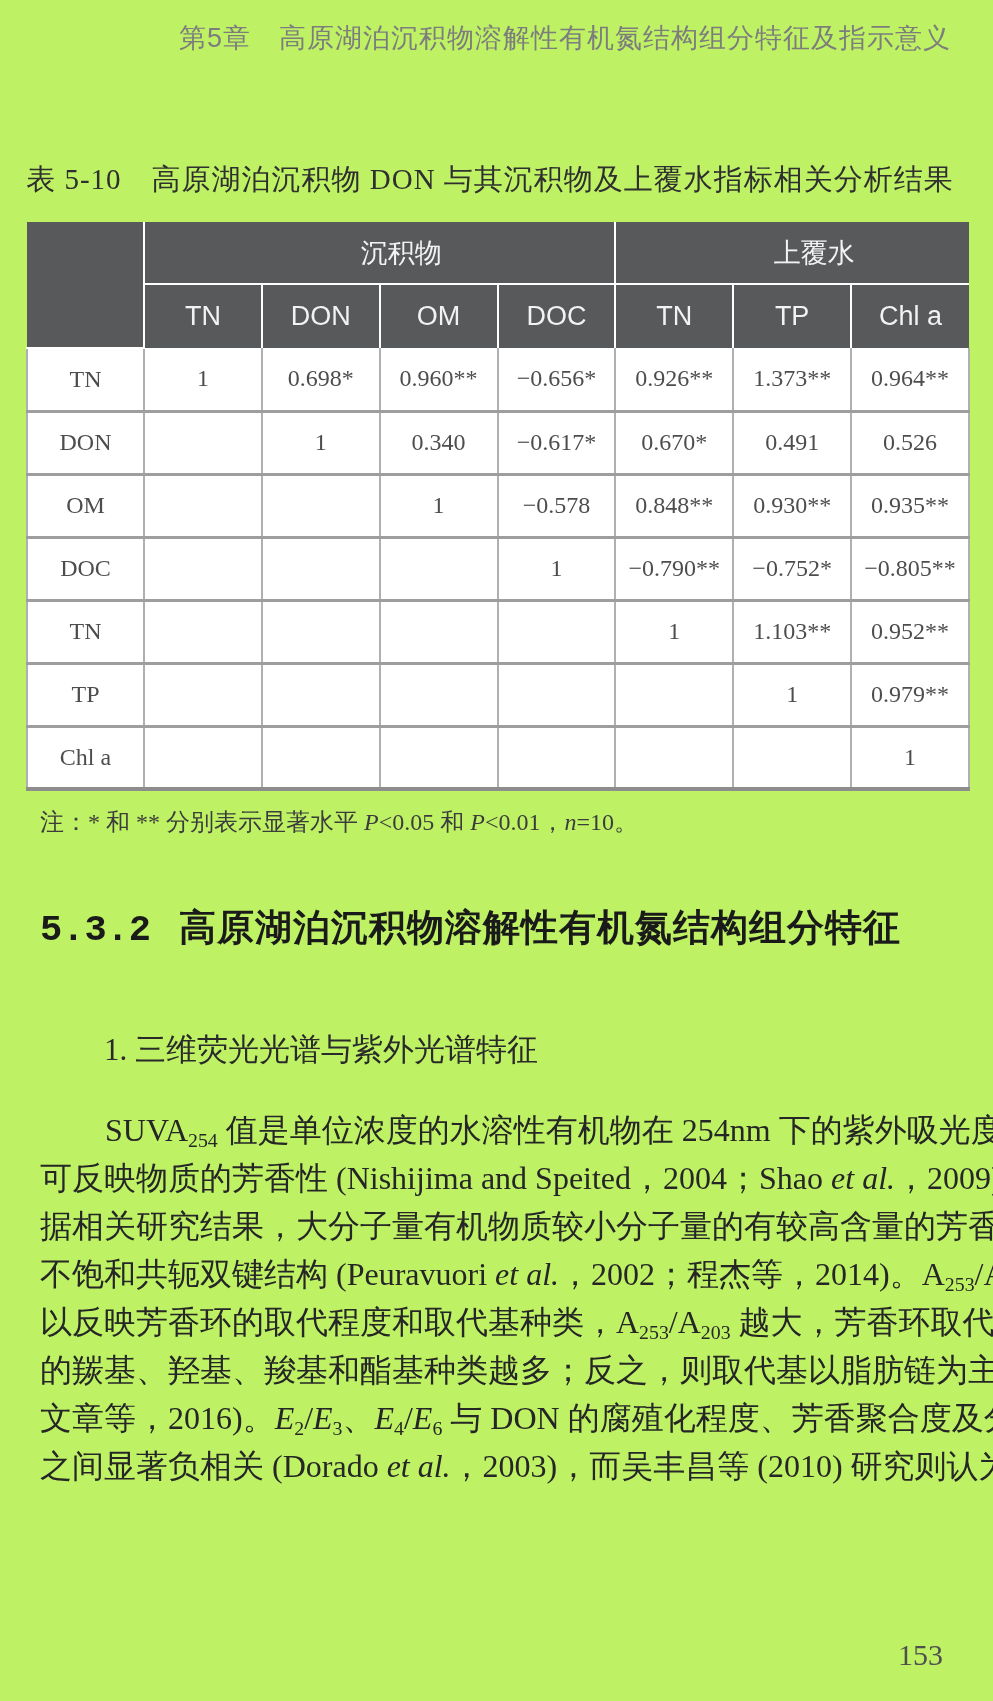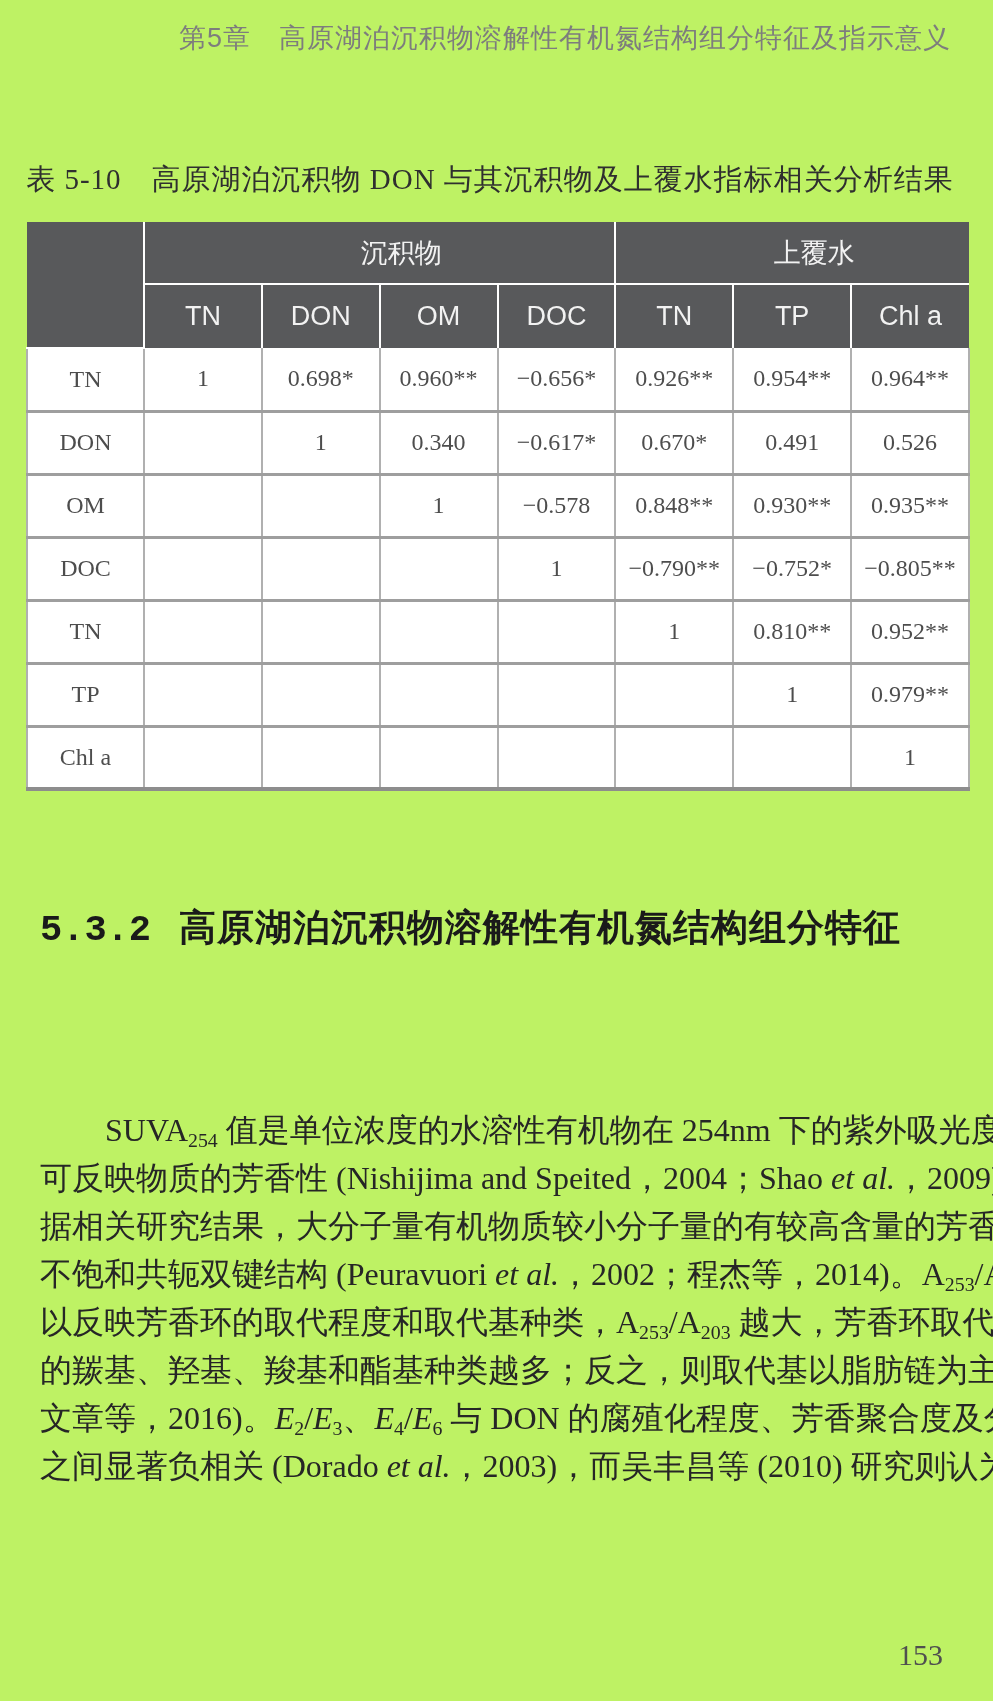--- a/index.html
+++ b/index.html
@@ -121,21 +121,21 @@
       </tr>
     </thead>
     <tbody>
       <tr>
         <th>TN</th>
         <td>1</td>
         <td>0.698*</td>
         <td>0.960**</td>
         <td>−0.656*</td>
         <td>0.926**</td>
-        <td>0.954**</td>
+        <td>1.373**</td>
         <td>0.964**</td>
       </tr>
       <tr>
         <th>DON</th>
         <td></td>
         <td>1</td>
         <td>0.340</td>
         <td>−0.617*</td>
         <td>0.670*</td>
         <td>0.491</td>
@@ -161,21 +161,21 @@
         <td>−0.752*</td>
         <td>−0.805**</td>
       </tr>
       <tr>
         <th>TN</th>
         <td></td>
         <td></td>
         <td></td>
         <td></td>
         <td>1</td>
-        <td>0.810**</td>
+        <td>1.103**</td>
         <td>0.952**</td>
       </tr>
       <tr>
         <th>TP</th>
         <td></td>
         <td></td>
         <td></td>
         <td></td>
         <td></td>
         <td>1</td>
@@ -187,25 +187,27 @@
         <td></td>
         <td></td>
         <td></td>
         <td></td>
         <td></td>
         <td>1</td>
       </tr>
     </tbody>
   </table>
 
+  <div class="table-note"><span>注：* 和 ** 分别表示显著水平 </span><span class="seg-i">P</span><span>&lt;0.05 和 </span><span class="seg-i">P</span><span>&lt;0.01，</span><span class="seg-i">n</span><span>=10。</span></div>
 
   <div class="section-heading">
     <span class="sec-num">5.3.2</span><span class="sec-title">高原湖泊沉积物溶解性有机氮结构组分特征</span>
   </div>
 
+  <div class="subsection-heading">1. 三维荧光光谱与紫外光谱特征</div>
 
   <div class="paragraph">
     <div class="pline first"><span>SUVA</span><span class="seg-sub">254</span><span> 值是单位浓度的水溶性有机物在 254nm 下的紫外吸光度值，</span></div>
     <div class="pline"><span>可反映物质的芳香性 (Nishijima and Speited，2004；Shao </span><span class="seg-i">et al.</span><span>，2009)。根</span></div>
     <div class="pline"><span>据相关研究结果，大分子量有机物质较小分子量的有较高含量的芳香族和</span></div>
     <div class="pline"><span>不饱和共轭双键结构 (Peuravuori </span><span class="seg-i">et al.</span><span>，2002；程杰等，2014)。A</span><span class="seg-sub">253</span><span>/A</span></div>
     <div class="pline"><span>以反映芳香环的取代程度和取代基种类，A</span><span class="seg-sub">253</span><span>/A</span><span class="seg-sub">203</span><span> 越大，芳香环取代基中</span></div>
     <div class="pline"><span>的羰基、羟基、羧基和酯基种类越多；反之，则取代基以脂肪链为主 ( 李</span></div>
     <div class="pline"><span>文章等，2016)。</span><span class="seg-i">E</span><span class="seg-sub">2</span><span>/</span><span class="seg-i">E</span><span class="seg-sub">3</span><span>、</span><span class="seg-i">E</span><span class="seg-sub">4</span><span>/</span><span class="seg-i">E</span><span class="seg-sub">6</span><span> 与 DON 的腐殖化程度、芳香聚合度及分子量</span></div>
     <div class="pline"><span>之间显著负相关 (Dorado </span><span class="seg-i">et al.</span><span>，2003)，而吴丰昌等 (2010) 研究则认为分子</span></div>

